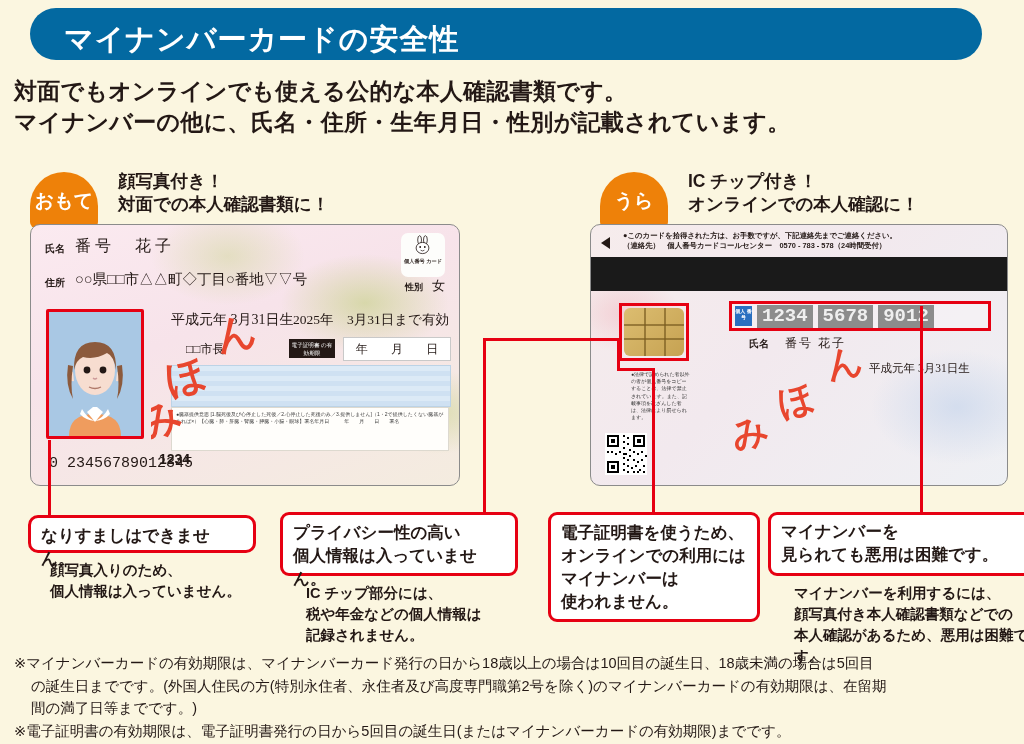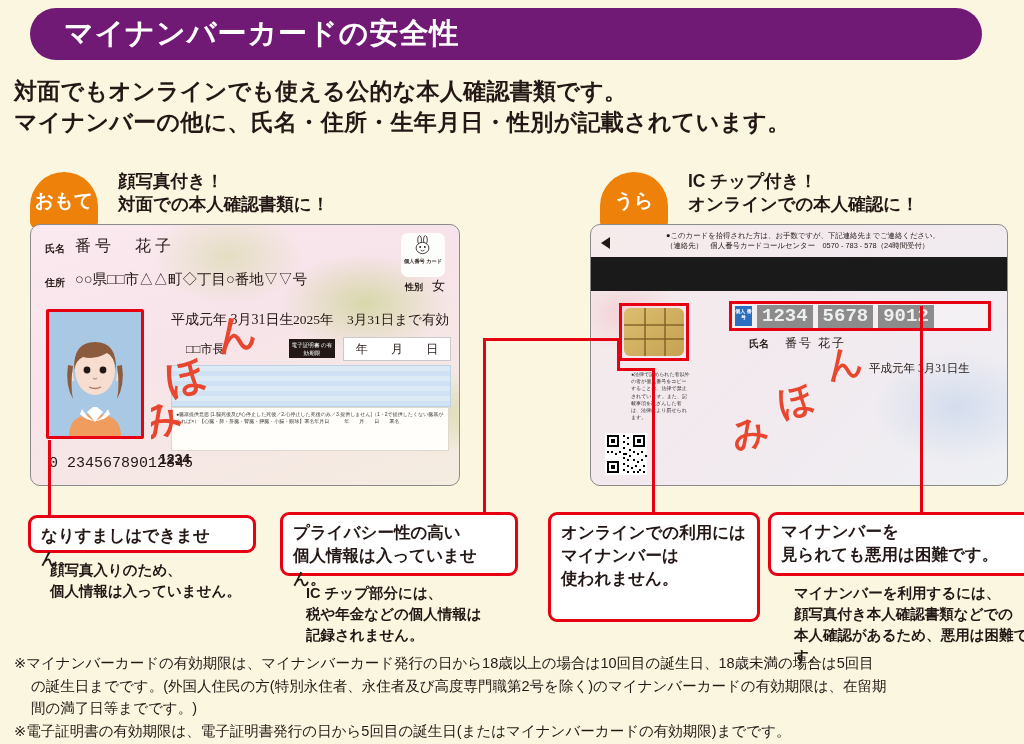--- a/index.html
+++ b/index.html
@@ -12,23 +12,23 @@
     font-family: "Liberation Sans", "DejaVu Sans", sans-serif;
     color: #231815;
     overflow: hidden;
   }
 
   
   #header-banner {
     position: absolute;
     left: 30px; top: 8px;
     width: 952px; height: 52px;
-    background: #701a75;
+    background: #0369a1;
     border-radius: 26px;
-    display: flex; align-items: center;
+    display: flex; align-items: flex-end;
   }
   #header-title {
     color: #ffffff;
     font-size: 29px;
     font-weight: bold;
     letter-spacing: 1px;
     margin-left: 34px;
   }
 
   
@@ -179,21 +179,21 @@
     font-family: Liberation Mono, monospace;
   }
   #fc-cardno4 {
     position: absolute; left: 128px; top: 226px;
     font-size: 14px; font-weight: bold; color: #231815;
   }
 
   
   #bc-notice {
     position: absolute; left: 32px; top: 6px; right: 10px;
-    font-size: 7.4px; line-height: 10px; color: #231815; font-weight: normal; margin-left: 43px;
+    font-size: 7.4px; line-height: 10px; color: #231815; font-weight: bold;
   }
   #bc-arrow {
     position: absolute; left: 10px; top: 12px;
     width: 0; height: 0;
     border-top: 6px solid transparent;
     border-bottom: 6px solid transparent;
     border-right: 9px solid #231815;
   }
   #bc-stripe {
     position: absolute; left: 0; right: 0; top: 32px;
@@ -271,21 +271,21 @@
   .sub {
     position: absolute;
     font-size: 14.5px;
     font-weight: bold;
     line-height: 21px;
     color: #231815;
     z-index: 4;
     margin-left: 28px;
   }
 
-  #callout-1 { left: 28px;  top: 515px; width: 228px; height: 38px; }
+  #callout-1 { left: 28px;  top: 515px; width: 228px; height: 38px; border-radius: 10px; }
   #sub-1     { left: 22px;  top: 560px; width: 250px; }
   #callout-2 { left: 280px; top: 512px; width: 238px; height: 64px; }
   #sub-2     { left: 278px; top: 583px; width: 255px; }
   #callout-3 { left: 548px; top: 512px; width: 212px; height: 110px; }
   #callout-4 { left: 768px; top: 512px; width: 273px; height: 64px; font-family: Liberation Mono, monospace; }
   #sub-4     { left: 766px; top: 583px; width: 258px; }
 
   
   #footnotes {
     position: absolute;
@@ -498,20 +498,21 @@
   <div class="ctext">プライバシー性の高い</div>
   <div class="ctext">個人情報は入っていません。</div>
 </div>
 <div class="sub" id="sub-2">
   <div>IC チップ部分には、</div>
   <div>税や年金などの個人情報は</div>
   <div>記録されません。</div>
 </div>
 
 <div class="callout" id="callout-3">
+  <div class="ctext">電子証明書を使うため、</div>
   <div class="ctext">オンラインでの利用には</div>
   <div class="ctext">マイナンバーは</div>
   <div class="ctext">使われません。</div>
 </div>
 
 <div class="callout" id="callout-4">
   <div class="ctext">マイナンバーを</div>
   <div class="ctext">見られても悪用は困難です。</div>
 </div>
 <div class="sub" id="sub-4">

